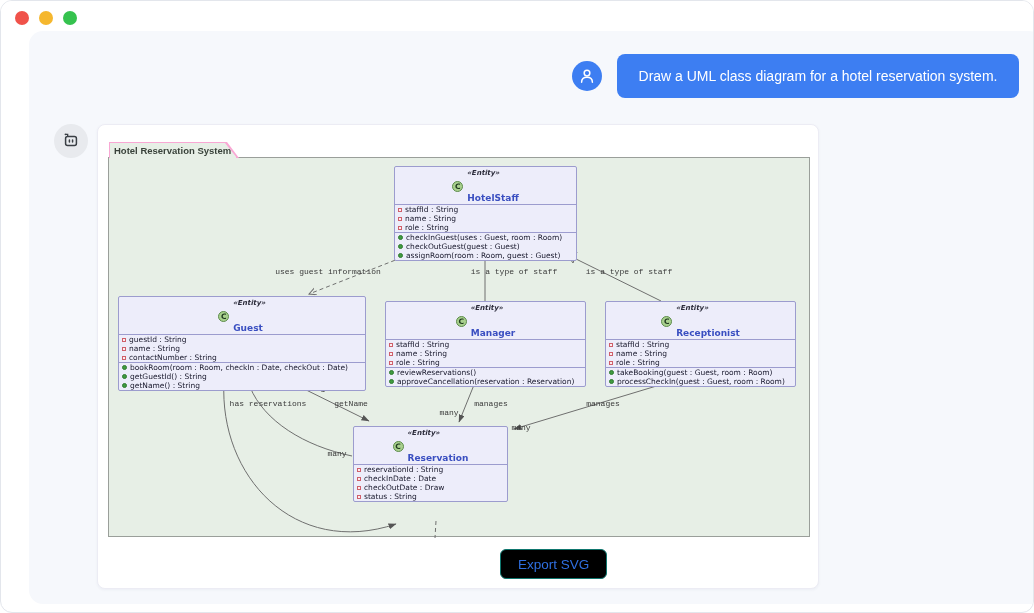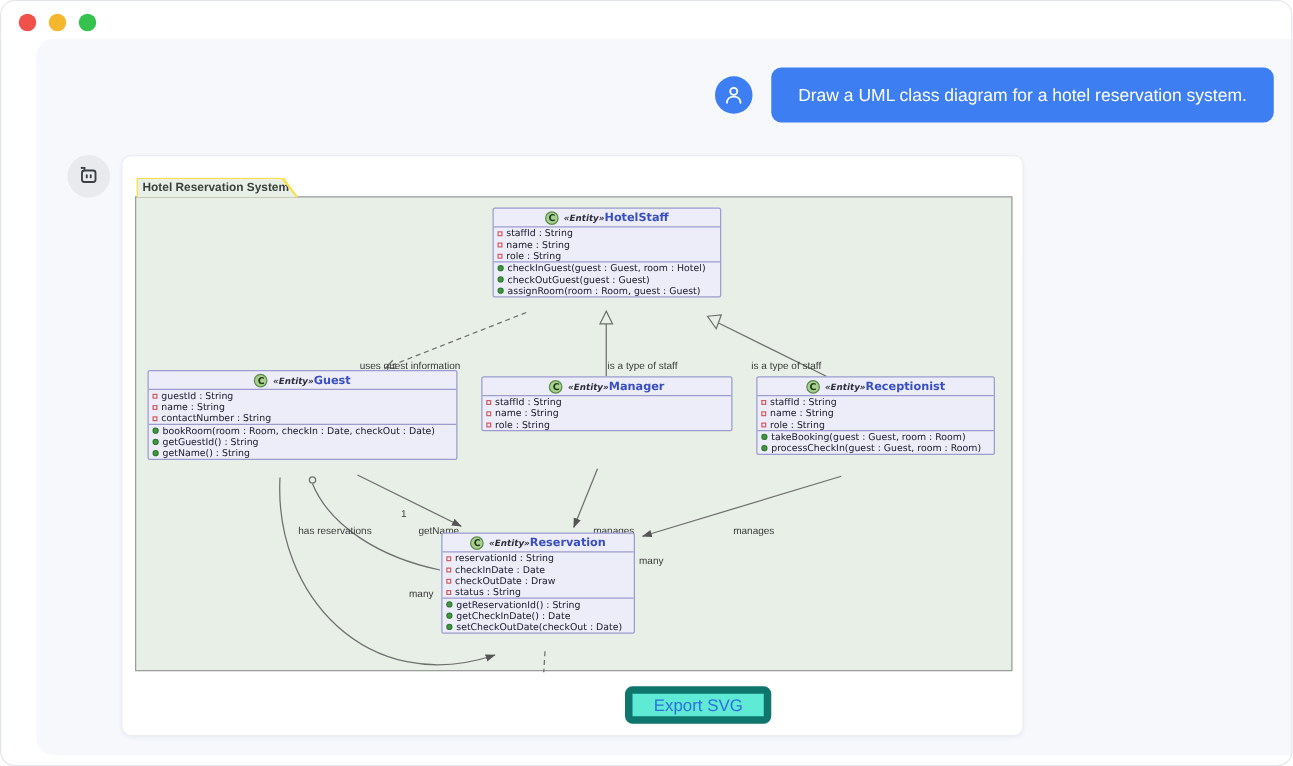--- a/index.html
+++ b/index.html
@@ -37,21 +37,21 @@
   }
   
   .card {
     position: absolute; left: 68px; top: 93px; width: 722px; height: 465px;
     background: #ffffff; border: 1px solid #ececf4; border-radius: 8px;
     box-shadow: 0 1px 3px rgba(40,60,100,0.05);
   }
   .frame-tab {
     position: absolute; left: 11px; top: 17px; width: 130px; height: 16px; z-index: 3;
     clip-path: polygon(0 0, 118px 0, 130px 100%, 0 100%);
-    background: #fde047;
+    background: #f9a8d4;
   }
   .frame-tab-inner {
     position: absolute; left: 1px; top: 1px; right: 3px; bottom: 0;
     clip-path: polygon(0 0, 115px 0, 127px 100%, 0 100%);
     background: #e7efe6;
     font-size: 9.5px; font-weight: bold; color: #39423a;
     line-height: 15px; padding-left: 4px; white-space: nowrap; overflow: hidden;
   }
   .canvas {
     position: absolute; left: 10px; top: 32px; width: 702px; height: 380px;
@@ -61,35 +61,35 @@
   
   .uml-class {
     position: absolute; background: #ededfa; border: 1px solid #9c9cce;
     border-radius: 2px; font-family: "DejaVu Sans", sans-serif; z-index: 2;
   }
   .cls-head { display: flex; align-items: center; justify-content: center; gap: 4px; padding: 2px 2px 1px; }
   .c-icon {
     width: 11px; height: 11px; border-radius: 50%; background: #a8d08d; border: 1px solid #5d8c4b;
     color: #203a20; font-size: 7.5px; font-weight: bold; line-height: 10px; text-align: center; flex: 0 0 auto;
   }
-  .head-txt { display: flex; flex-direction: row; align-items: center; }
+  .head-txt { display: flex; flex-direction: column; align-items: flex-start; }
   .stereo { font-size: 7px; font-style: italic; font-weight: bold; color: #2b2b3a; line-height: 8px; }
-  .cname { font-size: 9px; font-weight: bold; color: #3a4fc1; line-height: 10px; }
+  .cname { font-size: 9px; font-weight: bold; color: #3a4fc1; line-height: 10px; margin-top: 16px; }
   .cls-sec { border-top: 1px solid #9c9cce; padding: 0 3px; }
   .m-row { display: flex; align-items: center; gap: 3px; font-size: 7.5px; color: #17172b; line-height: 9px; white-space: nowrap; }
   .a-ico { width: 4px; height: 4px; border: 1px solid #cf5f6a; background: #fbeef0; flex: 0 0 auto; }
   .o-ico { width: 5px; height: 5px; border-radius: 50%; background: #3f9a3f; border: 1px solid #2f7a2f; flex: 0 0 auto; }
   .edge-label {
     position: absolute; transform: translate(-50%,-50%); font-size: 8px; color: #3a3a3a;
-    font-family: Liberation Sans, sans-serif; white-space: nowrap; z-index: 1; margin-top: 22px;
+    font-family: Liberation Mono, monospace; white-space: nowrap; z-index: 1;
   }
   
   .btn-row { position: absolute; left: 402px; top: 424px; display: flex; gap: 10px; }
   .action-btn {
-    height: 30px; padding: 0 17px; background: #5eead4; border: 6px solid #0f766e;
+    height: 30px; padding: 0 17px; background: #000000; border: 1px solid #0f766e;
     border-radius: 6px; color: #2f6fe0; font-size: 13.5px; font-family: "Liberation Sans", sans-serif;
     display: flex; align-items: center; cursor: pointer; white-space: nowrap; text-align: right;
   }
 </style>
 </head>
 <body>
 
 <div class="titlebar">
   <span class="dot" style="left:14px;background:#f0524a"></span>
   <span class="dot" style="left:38px;background:#f5b72e"></span>
@@ -176,21 +176,21 @@
               <span>name : String</span>
             </div>
             <div class="m-row">
               <span class="a-ico"></span>
               <span>role : String</span>
             </div>
           </div>
      <div class="cls-sec">
             <div class="m-row">
               <span class="o-ico"></span>
-              <span>checkInGuest(guest : Guest, room : Hotel)</span>
+              <span>checkInGuest(uses : Guest, room : Room)</span>
             </div>
             <div class="m-row">
               <span class="o-ico"></span>
               <span>checkOutGuest(guest : Guest)</span>
             </div>
             <div class="m-row">
               <span class="o-ico"></span>
               <span>assignRoom(room : Room, guest : Guest)</span>
             </div>
           </div>
@@ -247,20 +247,30 @@
             </div>
             <div class="m-row">
               <span class="a-ico"></span>
               <span>name : String</span>
             </div>
             <div class="m-row">
               <span class="a-ico"></span>
               <span>role : String</span>
             </div>
           </div>
+     <div class="cls-sec">
+            <div class="m-row">
+              <span class="o-ico"></span>
+              <span>reviewReservations()</span>
+            </div>
+            <div class="m-row">
+              <span class="o-ico"></span>
+              <span>approveCancellation(reservation : Reservation)</span>
+            </div>
+          </div>
         </div>
         <div class="uml-class" style="left: 496px; top: 143px; width: 191px;">
           <div class="cls-head">
        <span class="c-icon">C</span>
        <span class="head-txt">
          <span class="stereo">«Entity»</span>
          <span class="cname">Receptionist</span>
        </span>
      </div>
      <div class="cls-sec">
@@ -305,34 +315,20 @@
               <span class="a-ico"></span>
               <span>checkInDate : Date</span>
             </div>
             <div class="m-row">
               <span class="a-ico"></span>
               <span>checkOutDate : Draw</span>
             </div>
             <div class="m-row">
               <span class="a-ico"></span>
               <span>status : String</span>
-            </div>
-          </div>
-     <div class="cls-sec">
-            <div class="m-row">
-              <span class="o-ico"></span>
-              <span>getReservationId() : String</span>
-            </div>
-            <div class="m-row">
-              <span class="o-ico"></span>
-              <span>getCheckInDate() : Date</span>
-            </div>
-            <div class="m-row">
-              <span class="o-ico"></span>
-              <span>setCheckOutDate(checkOut : Date)</span>
             </div>
           </div>
         </div>
         <span class="edge-label" style="left: 219px; top: 113px;">uses guest information</span>
         <span class="edge-label" style="left: 405px; top: 113px;">is a type of staff</span>
         <span class="edge-label" style="left: 520px; top: 113px;">is a type of staff</span>
         <span class="edge-label" style="left: 214px; top: 231px;">1</span>
         <span class="edge-label" style="left: 159px; top: 245px;">has reservations</span>
         <span class="edge-label" style="left: 242px; top: 245px;">getName</span>
         <span class="edge-label" style="left: 382px; top: 245px;">manages</span>

